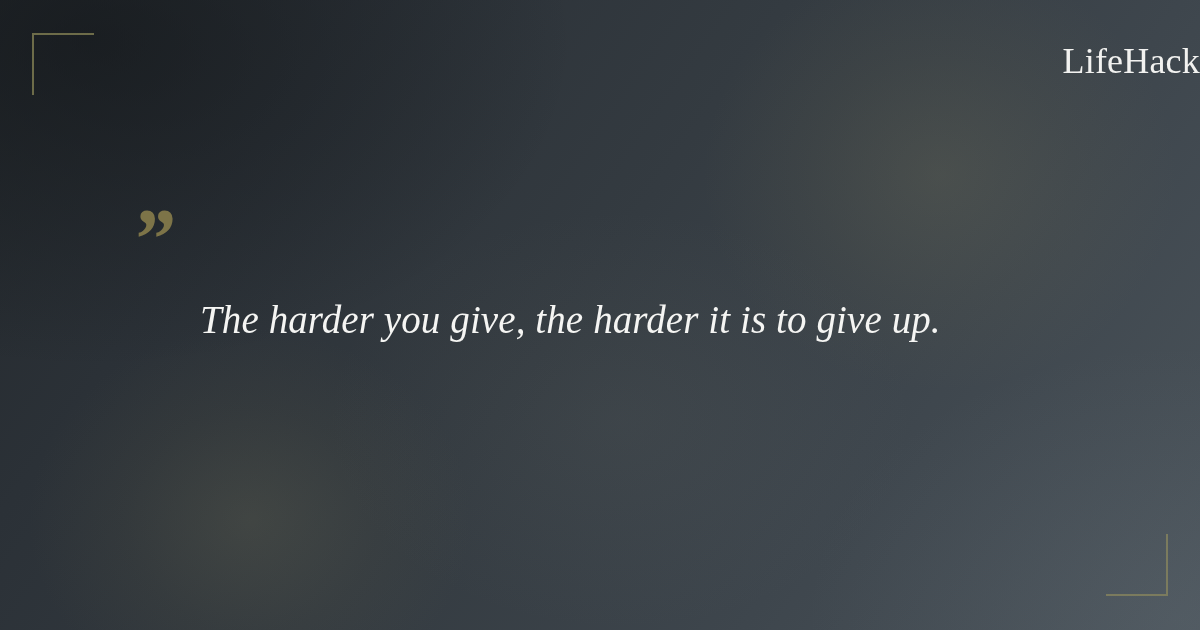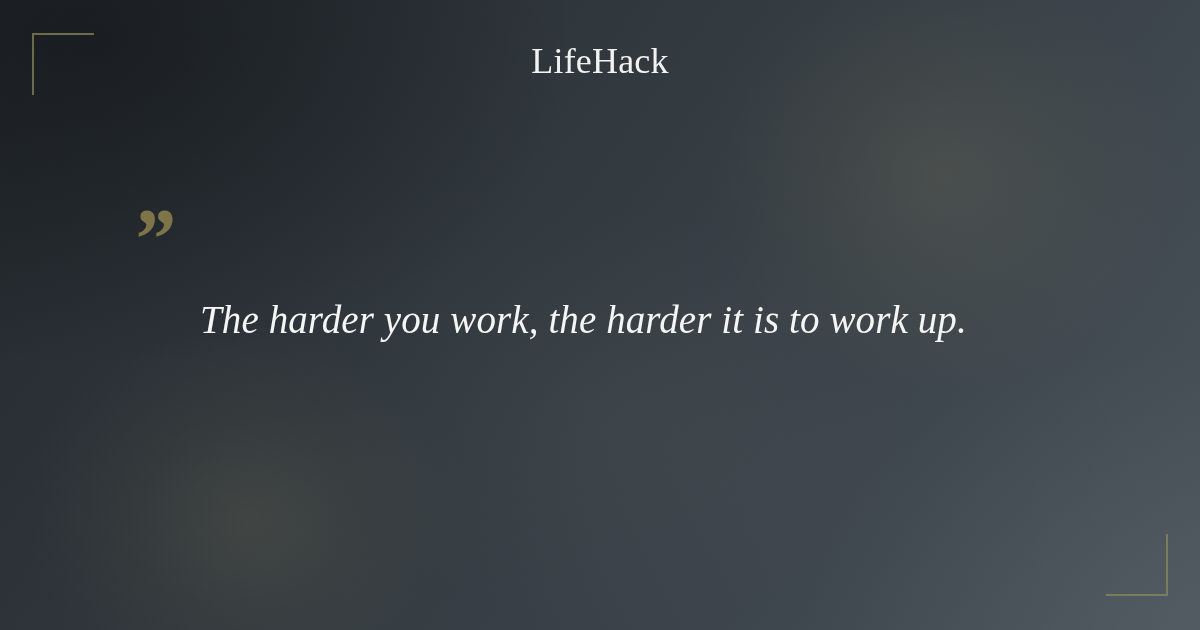--- a/index.html
+++ b/index.html
@@ -88,21 +88,21 @@
     border-right: 2px solid #7b7b5e;
     border-bottom: 2px solid #7b7b5e;
   }
 
   
   .logo {
     position: absolute;
     top: 38px;
     left: 0;
     width: 1200px;
-    text-align: center;
+    text-align: right;
     font-family: "Liberation Serif", serif;
     font-size: 36px;
     line-height: 46px;
     letter-spacing: 0.2px;
     color: #f2f2f0;
     font-weight: 400;
   }
 
   
   .quote-mark {
@@ -145,15 +145,15 @@
   <div class="bg-layer bg-vignette-tl"></div>
   <div class="bg-layer bg-vignette-br"></div>
 
   <div class="corner corner-tl"></div>
   <div class="corner corner-br"></div>
 
   <div class="logo">LifeHack</div>
 
   <div class="quote-mark">”</div>
 
-  <div class="quote-text">The harder you work, the harder it is to work up.</div>
+  <div class="quote-text">The harder you give, the harder it is to give up.</div>
 
 </div>
 
 </body></html>

